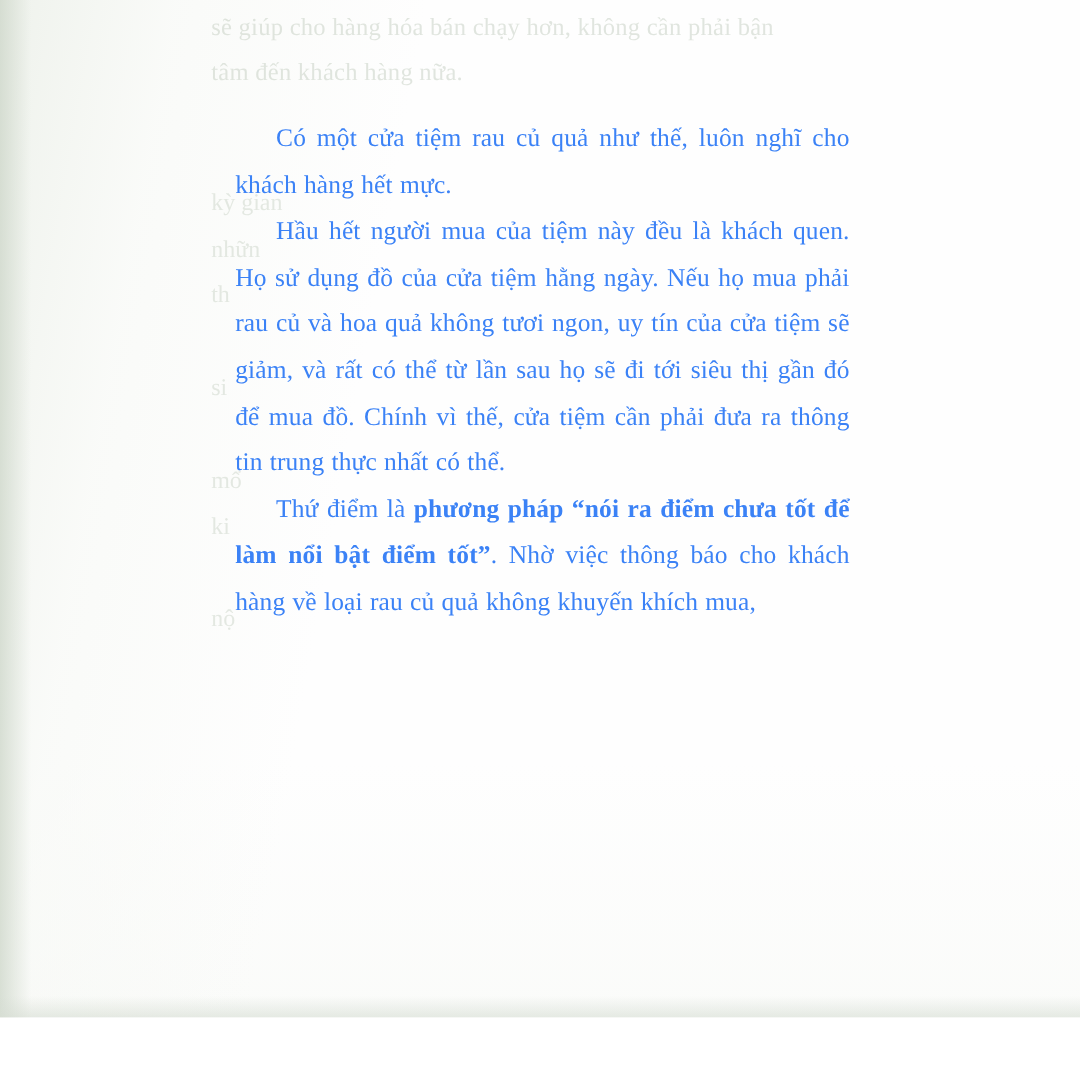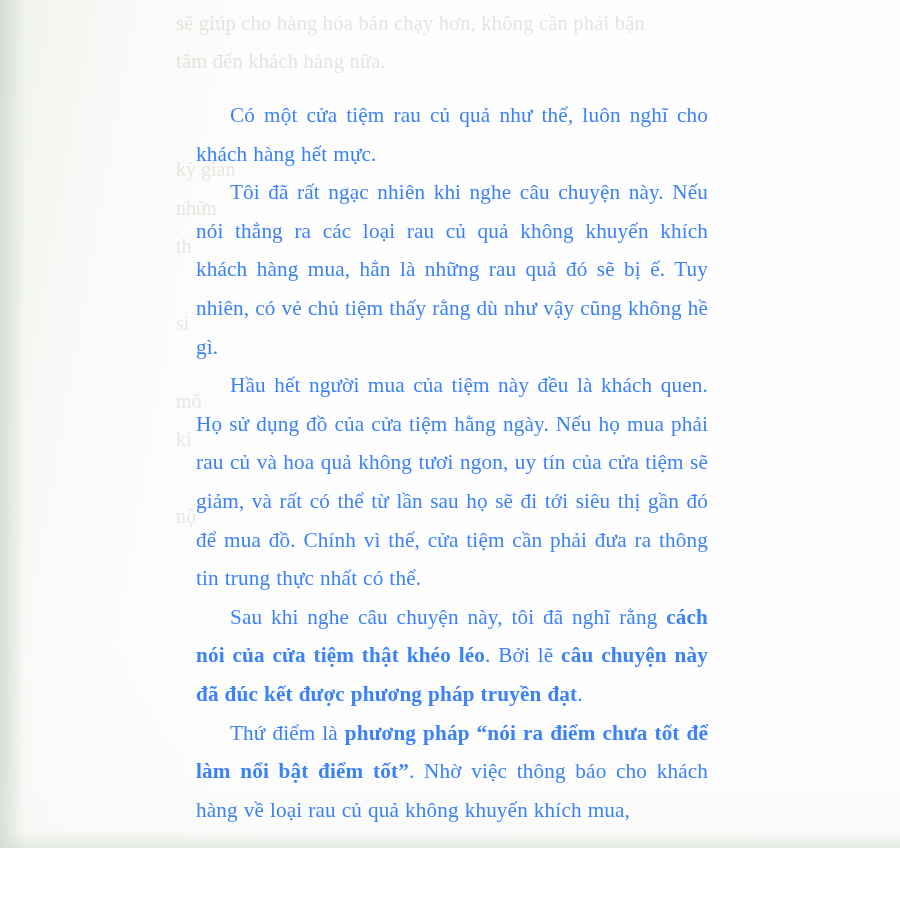--- a/index.html
+++ b/index.html
@@ -117,21 +117,19 @@
 si
 
 mổ
 ki
 
 nộ</div>
 
   <div class="content">
     <div id="paragraphs">
         <p><span>Có một cửa tiệm rau củ quả như thế, luôn nghĩ cho khách hàng hết mực.</span></p>
-        <p><span>Tôi đã rất ngạc nhiên khi nghe câu chuyện này. Nếu nói thẳng ra các loại rau củ quả không khuyến khích khách hàng mua, hẳn là những rau quả đó sẽ bị ế. Tuy nhiên, có vẻ chủ tiệm thấy rằng dù như vậy cũng không hề gì.</span></p>
         <p><span>Hầu hết người mua của tiệm này đều là khách quen. Họ sử dụng đồ của cửa tiệm hằng ngày. Nếu họ mua phải rau củ và hoa quả không tươi ngon, uy tín của cửa tiệm sẽ giảm, và rất có thể từ lần sau họ sẽ đi tới siêu thị gần đó để mua đồ. Chính vì thế, cửa tiệm cần phải đưa ra thông tin trung thực nhất có thể.</span></p>
-        <p><span>Sau khi nghe câu chuyện này, tôi đã nghĩ rằng </span><b>cách nói của cửa tiệm thật khéo léo</b><span>. Bởi lẽ </span><b>câu chuyện này đã đúc kết được phương pháp truyền đạt</b><span>.</span></p>
         <p><span>Thứ điểm là </span><b>phương pháp “nói ra điểm chưa tốt để làm nổi bật điểm tốt”</b><span>. Nhờ việc thông báo cho khách hàng về loại rau củ quả không khuyến khích mua,</span></p>
       </div>
   </div>
 
   <div class="folio">5</div>
 </div>
 
 </body></html>

